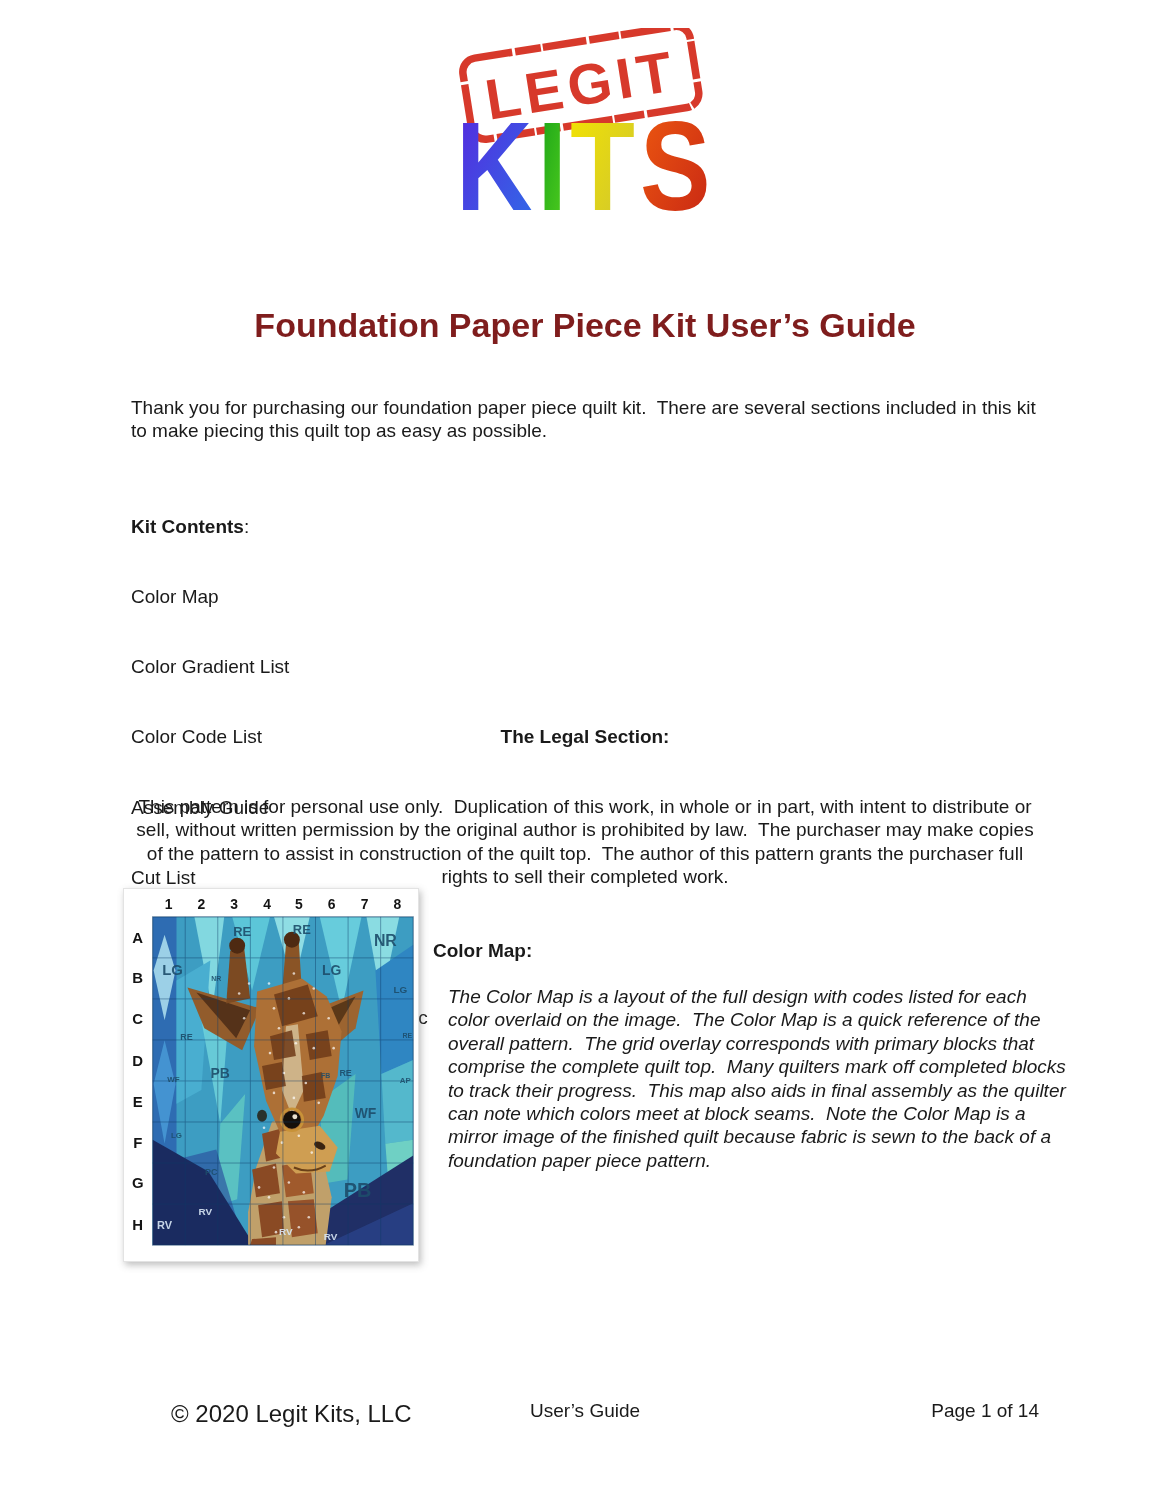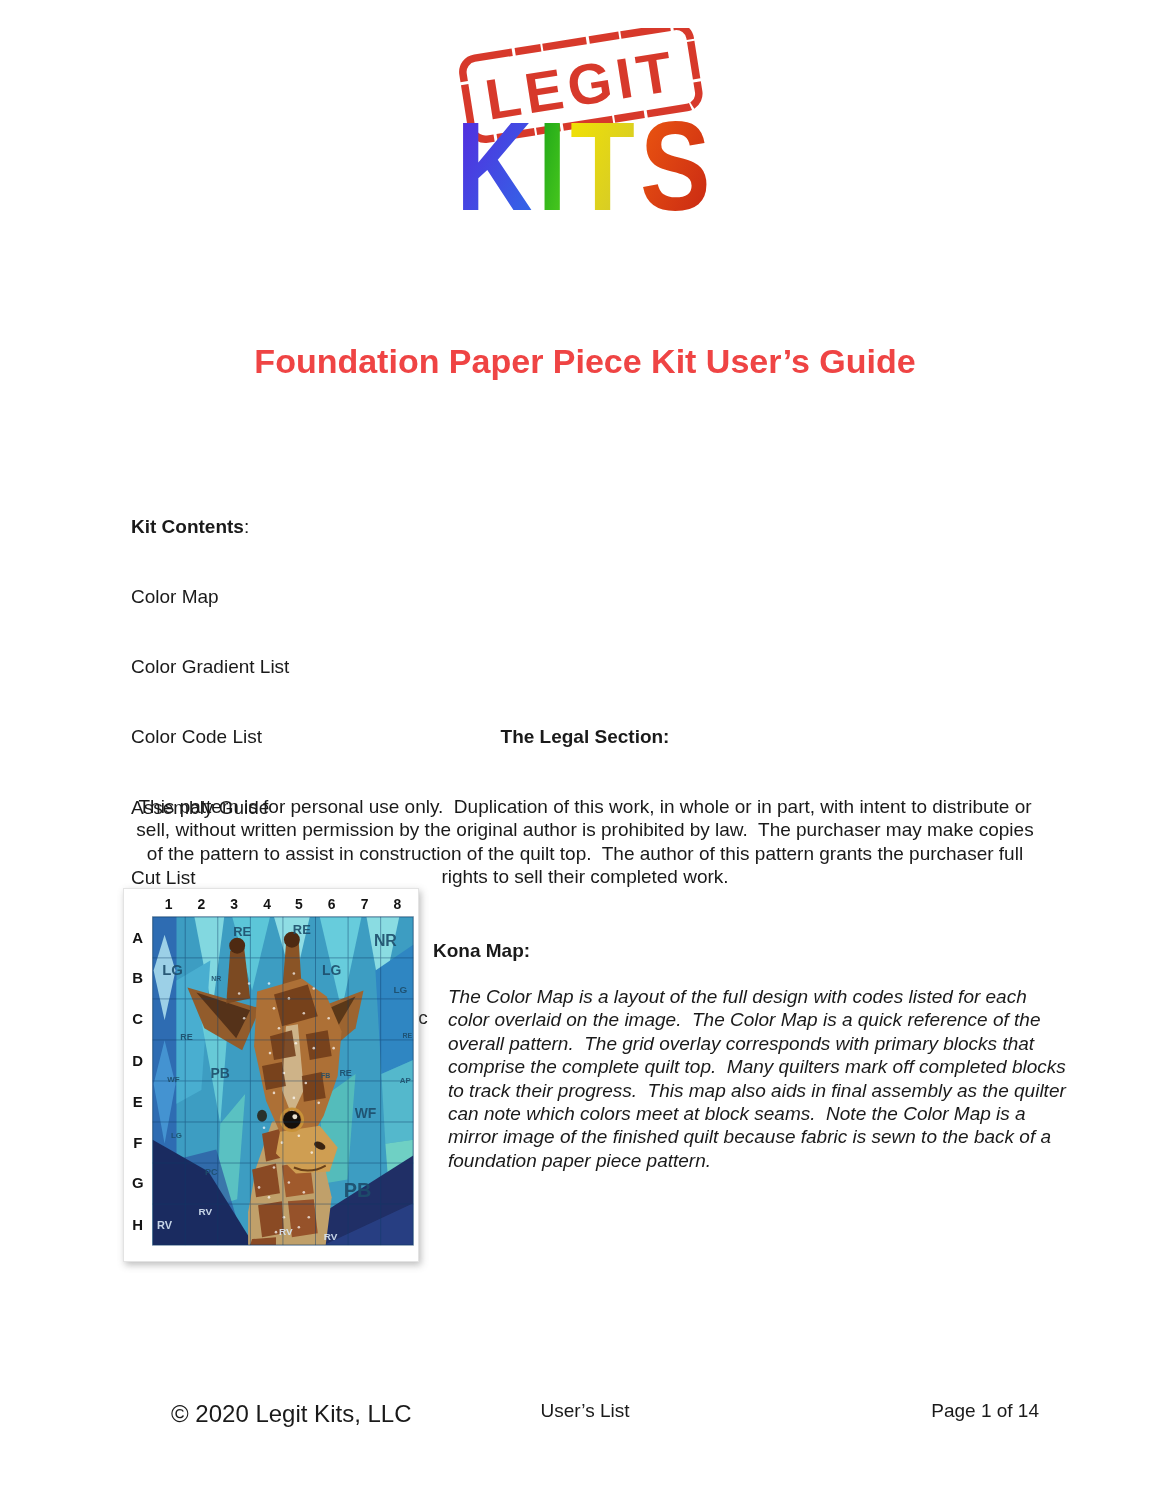--- a/index.html
+++ b/index.html
@@ -9,21 +9,21 @@
     background:#ffffff;
     font-family:"Liberation Sans", sans-serif;
     color:#1a1a1a;
     overflow:hidden;
   }
   .abs{position:absolute;}
   .logo-wrap{left:450px;top:28px;width:270px;height:192px;}
   .page-title{
     left:0;top:306px;width:1170px;
     text-align:center;
-    font-size:34px;font-weight:bold;color:#ef4444;margin-top:36px;
+    font-size:34px;font-weight:bold;color:#7f1d1d;
   }
   .body-text{font-size:19px;line-height:23.4px;white-space:pre-wrap;}
   .intro{left:131px;top:396px;width:915px;}
   .kit{left:131px;top:468px;width:700px;}
   .kit .heading{font-weight:bold;}
   .kit .heading .colon{font-weight:normal;}
   .legal{left:131px;top:678px;width:908px;text-align:center;}
   .legal .heading,.legal .copyright{font-weight:bold;}
   .cm-heading{left:433px;top:939px;width:620px;font-weight:bold;}
   .cm-body{left:448px;top:985px;width:618px;font-style:italic;}
@@ -72,20 +72,21 @@
         <text x="0" y="0" fill="url(#gk)">K</text>
         <text x="97" y="0" fill="url(#gi)">I</text>
         <text x="136" y="0" fill="url(#gt)">T</text>
         <text x="219" y="0" fill="url(#gs)">S</text>
       </g>
     </svg>
   </div>
 
   <div class="abs page-title">Foundation Paper Piece Kit User’s Guide</div>
 
+  <div class="abs body-text intro">Thank you for purchasing our foundation paper piece quilt kit.  There are several sections included in this kit to make piecing this quilt top as easy as possible.</div>
 
   <div class="abs body-text kit">
     <div class="heading"><span>Kit Contents</span><span class="colon">:</span></div>
     <div>Color Map</div>
     <div>Color Gradient List</div>
     <div>Color Code List</div>
     <div>Assembly Guide</div>
     <div>Cut List</div>
     <div>Foundation Paper Piece Pattern</div>
     <div>Robert Kaufman Kona cotton fabric</div>
@@ -248,20 +249,20 @@
         <text x="87" y="288" font-size="9">PC</text>
         <text x="234" y="310" font-size="20">PB</text>
         <text x="81" y="328" font-size="10" fill="#d9e7f5">RV</text>
         <text x="40" y="342" font-size="11" fill="#d9e7f5">RV</text>
         <text x="162" y="348" font-size="10" fill="#d9e7f5">RV</text>
         <text x="207" y="353" font-size="10" fill="#d9e7f5">RV</text>
       </g>
     </svg>
   </div>
 
-  <div class="abs body-text cm-heading">Kona Map:</div>
+  <div class="abs body-text cm-heading">Color Map:</div>
   <div class="abs body-text cm-body">The Color Map is a layout of the full design with codes listed for each color overlaid on the image.  The Color Map is a quick reference of the overall pattern.  The grid overlay corresponds with primary blocks that comprise the complete quilt top.  Many quilters mark off completed blocks to track their progress.  This map also aids in final assembly as the quilter can note which colors meet at block seams.  Note the Color Map is a mirror image of the finished quilt because fabric is sewn to the back of a foundation paper piece pattern.</div>
 
   <div class="abs footer-left">© 2020 Legit Kits, LLC</div>
-  <div class="abs footer-center">User’s List</div>
+  <div class="abs footer-center">User’s Guide</div>
   <div class="abs footer-right">Page 1 of 14</div>
 
 </div>
 
 </body></html>

